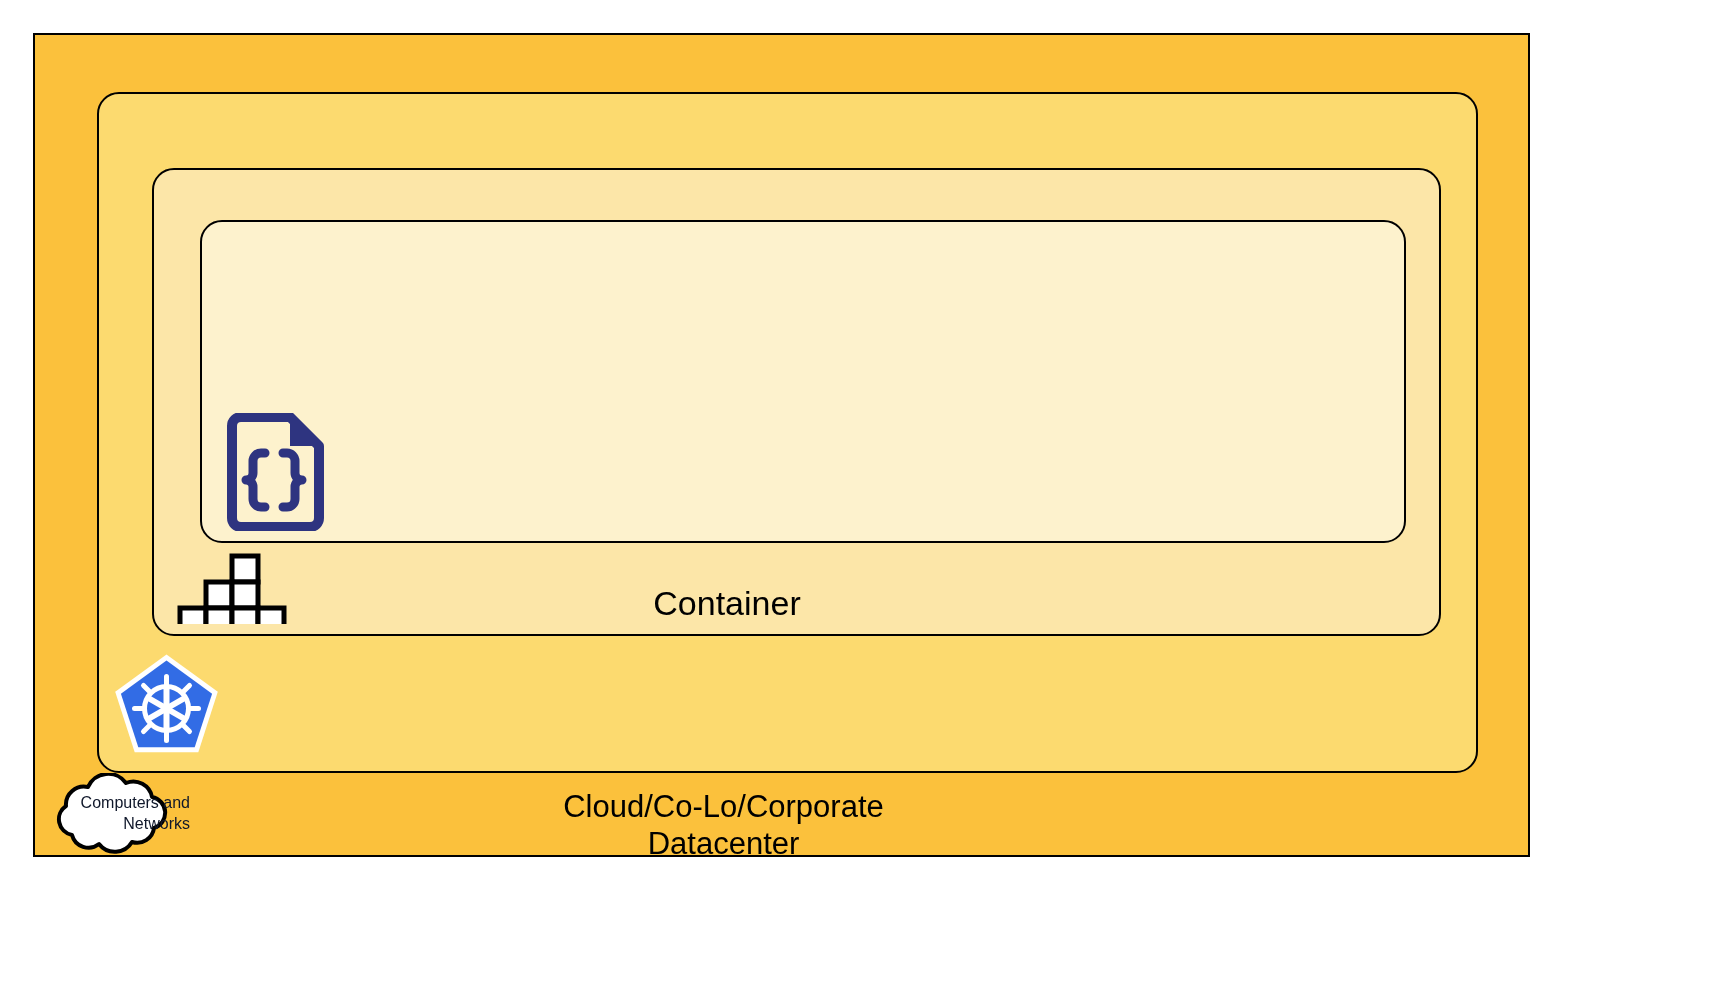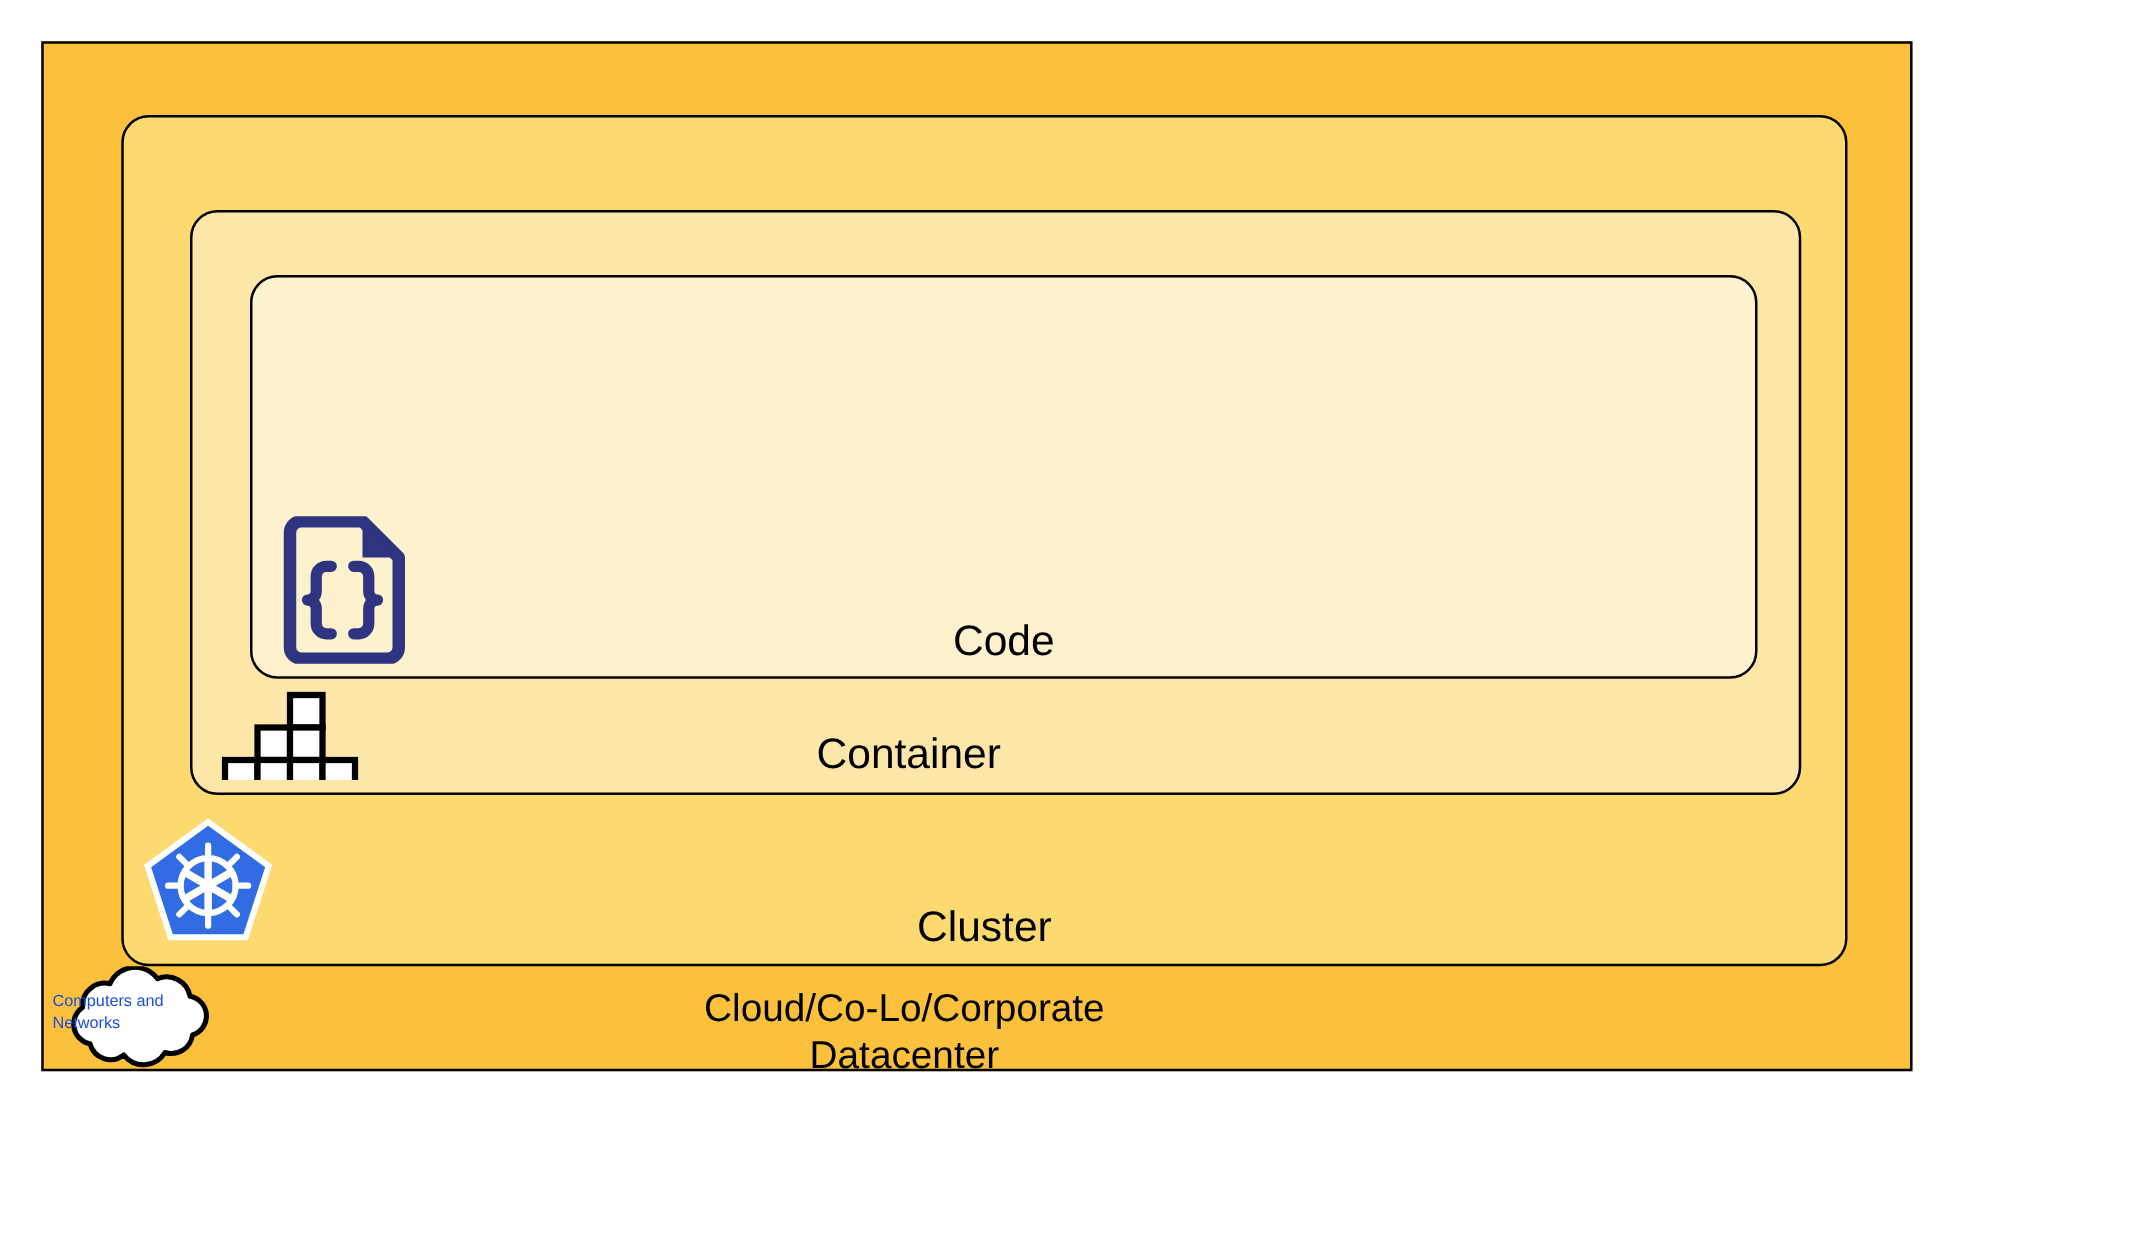--- a/index.html
+++ b/index.html
@@ -134,46 +134,44 @@
     top: 773px;
     width: 148px;
     height: 88px;
   }
 
   .cloud-text {
     position: absolute;
     left: 42px;
     top: 793px;
     width: 148px;
-    text-align: left;
-    font-size: 13px;
+    text-align: right;
+    font-size: 16px;
     line-height: 1.3;
-    color: #1d4ed8;
+    color: #0f172a;
     white-space: pre-line;
     pointer-events: none;
   }
 </style>
 </head>
 <body>
 
 <div id="stage">
 
   <div class="layer" id="layer-datacenter" style="background: rgb(251, 193, 60); border-color: rgb(0, 0, 0);"></div>
 
   <div class="layer" id="layer-cluster" style="background: rgb(252, 218, 111); border-color: rgb(0, 0, 0);"></div>
 
   <div class="layer" id="layer-container" style="background: rgb(252, 230, 168); border-color: rgb(0, 0, 0);"></div>
 
   <div class="layer" id="layer-code" style="background: rgb(253, 242, 205); border-color: rgb(0, 0, 0);"></div>
 
-  <div class="layer-label" id="label-code">Code</div>
 
   <div class="layer-label" id="label-container">Container</div>
 
-  <div class="layer-label" id="label-cluster">Cluster</div>
 
   <div class="layer-label" id="label-datacenter">Cloud/Co-Lo/Corporate
 Datacenter</div>
 
   <div class="icon-wrap" id="icon-json">
     <svg viewBox="0 0 104 118" width="104" height="118" xmlns="http://www.w3.org/2000/svg">
       <path d="M10 13 a9 9 0 0 1 9 -9 H68 L97 33 V105 a9 9 0 0 1 -9 9 H19 a9 9 0 0 1 -9 -9 Z" fill="none" stroke="#2E3480" stroke-width="10" stroke-linejoin="round"></path>
       <path d="M68 4 V33 H97 Z" fill="#2E3480"></path>
       <path d="M43 40 h-4 a8 8 0 0 0 -8 8 v12 a7 7 0 0 1 -7 7 a7 7 0 0 1 7 7 v12 a8 8 0 0 0 8 8 h4" fill="none" stroke="#2E3480" stroke-width="9" stroke-linecap="round" stroke-linejoin="round"></path>
       <path d="M61 40 h4 a8 8 0 0 1 8 8 v12 a7 7 0 0 0 7 7 a7 7 0 0 0 -7 7 v12 a8 8 0 0 1 -8 8 h-4" fill="none" stroke="#2E3480" stroke-width="9" stroke-linecap="round" stroke-linejoin="round"></path>

